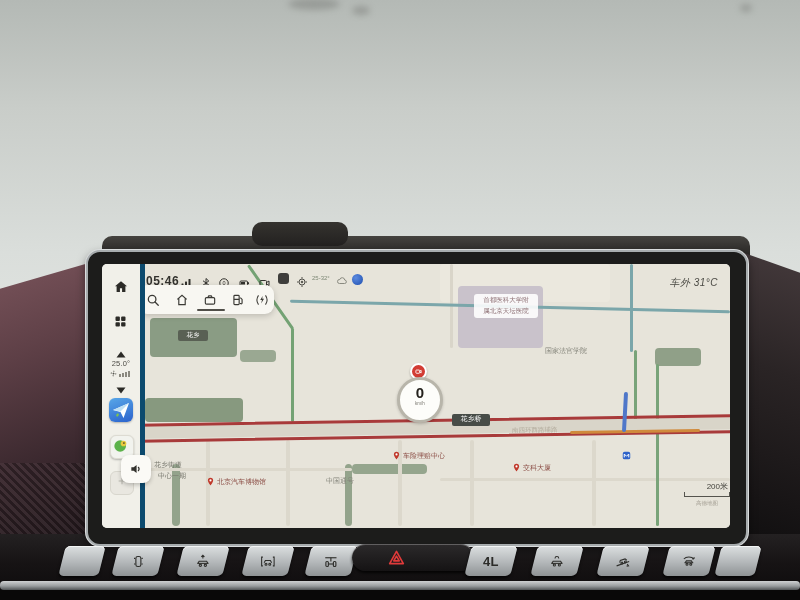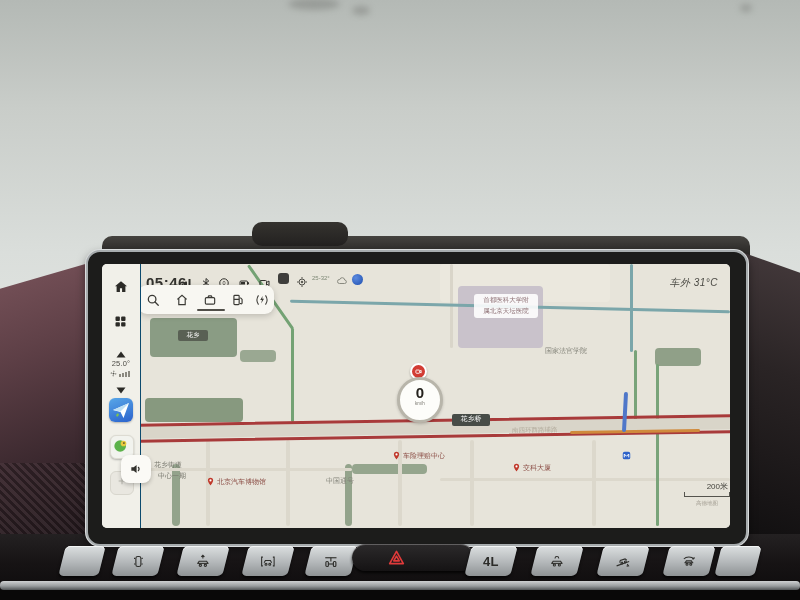--- a/index.html
+++ b/index.html
@@ -27,28 +27,28 @@
   .chrome-trim{left:0;top:581px;width:800px;height:9px;border-radius:4px;
         background:linear-gradient(180deg,#e3e6e7,#a9adaf 55%,#595d5f);opacity:.9;}
   .under-trim{left:0;top:590px;width:800px;height:10px;background:#090808;}
   
   .bezel{left:86px;top:250px;width:658px;height:292px;border-radius:14px;
         background:#1c1c1b;border:2px solid #a7acae;
         box-shadow:0 0 0 1px #d9dcdd, 0 4px 10px rgba(0,0,0,.5);}
   .screen{left:102px;top:264px;width:628px;height:264px;border-radius:5px;overflow:hidden;
         background:#e8e5db;}
   
-  .side{left:0;top:0;width:38px;height:264px;background:#f1f0e9;border-right:1px solid #0c4a6e;}
+  .side{left:0;top:0;width:38px;height:264px;background:#f1f0e9;border-right:5px solid #0c4a6e;}
   .sicon{left:11px;width:16px;height:16px;}
   .side-temp{left:0;width:38px;text-align:center;font-size:7.5px;color:#4c4b45;letter-spacing:.2px;}
   .fanbars{display:flex;gap:1px;align-items:flex-end;}
   .fanbars i{display:block;width:2px;background:#8b897f;}
   .appic{border-radius:6px;box-shadow:0 1px 2px rgba(0,0,0,.25);}
   
-  .clock{font-size:15px;font-weight:bold;color:#33322e;letter-spacing:.5px;}
+  .clock{font-size:12px;font-weight:bold;color:#33322e;letter-spacing:.5px;}
   .stico{width:12px;height:12px;}
   .pill{background:#f8f7f2;border-radius:9px;box-shadow:0 2px 6px rgba(0,0,0,.18);}
   .pill .pic{position:absolute;top:8px;width:14px;height:14px;}
   .pill-underline{position:absolute;bottom:3px;left:59px;width:28px;height:2px;border-radius:2px;background:#504e48;}
   .outtemp{font-size:10px;color:#4b4a44;letter-spacing:.5px;font-style:italic;}
   
   .map{left:38px;top:0;width:590px;height:264px;background:#e7e4da;overflow:hidden;}
   .blk{border-radius:4px;}
   .road{border-radius:2px;}
   .sign{color:#fff;text-align:center;border-radius:2px;line-height:1.55;}

